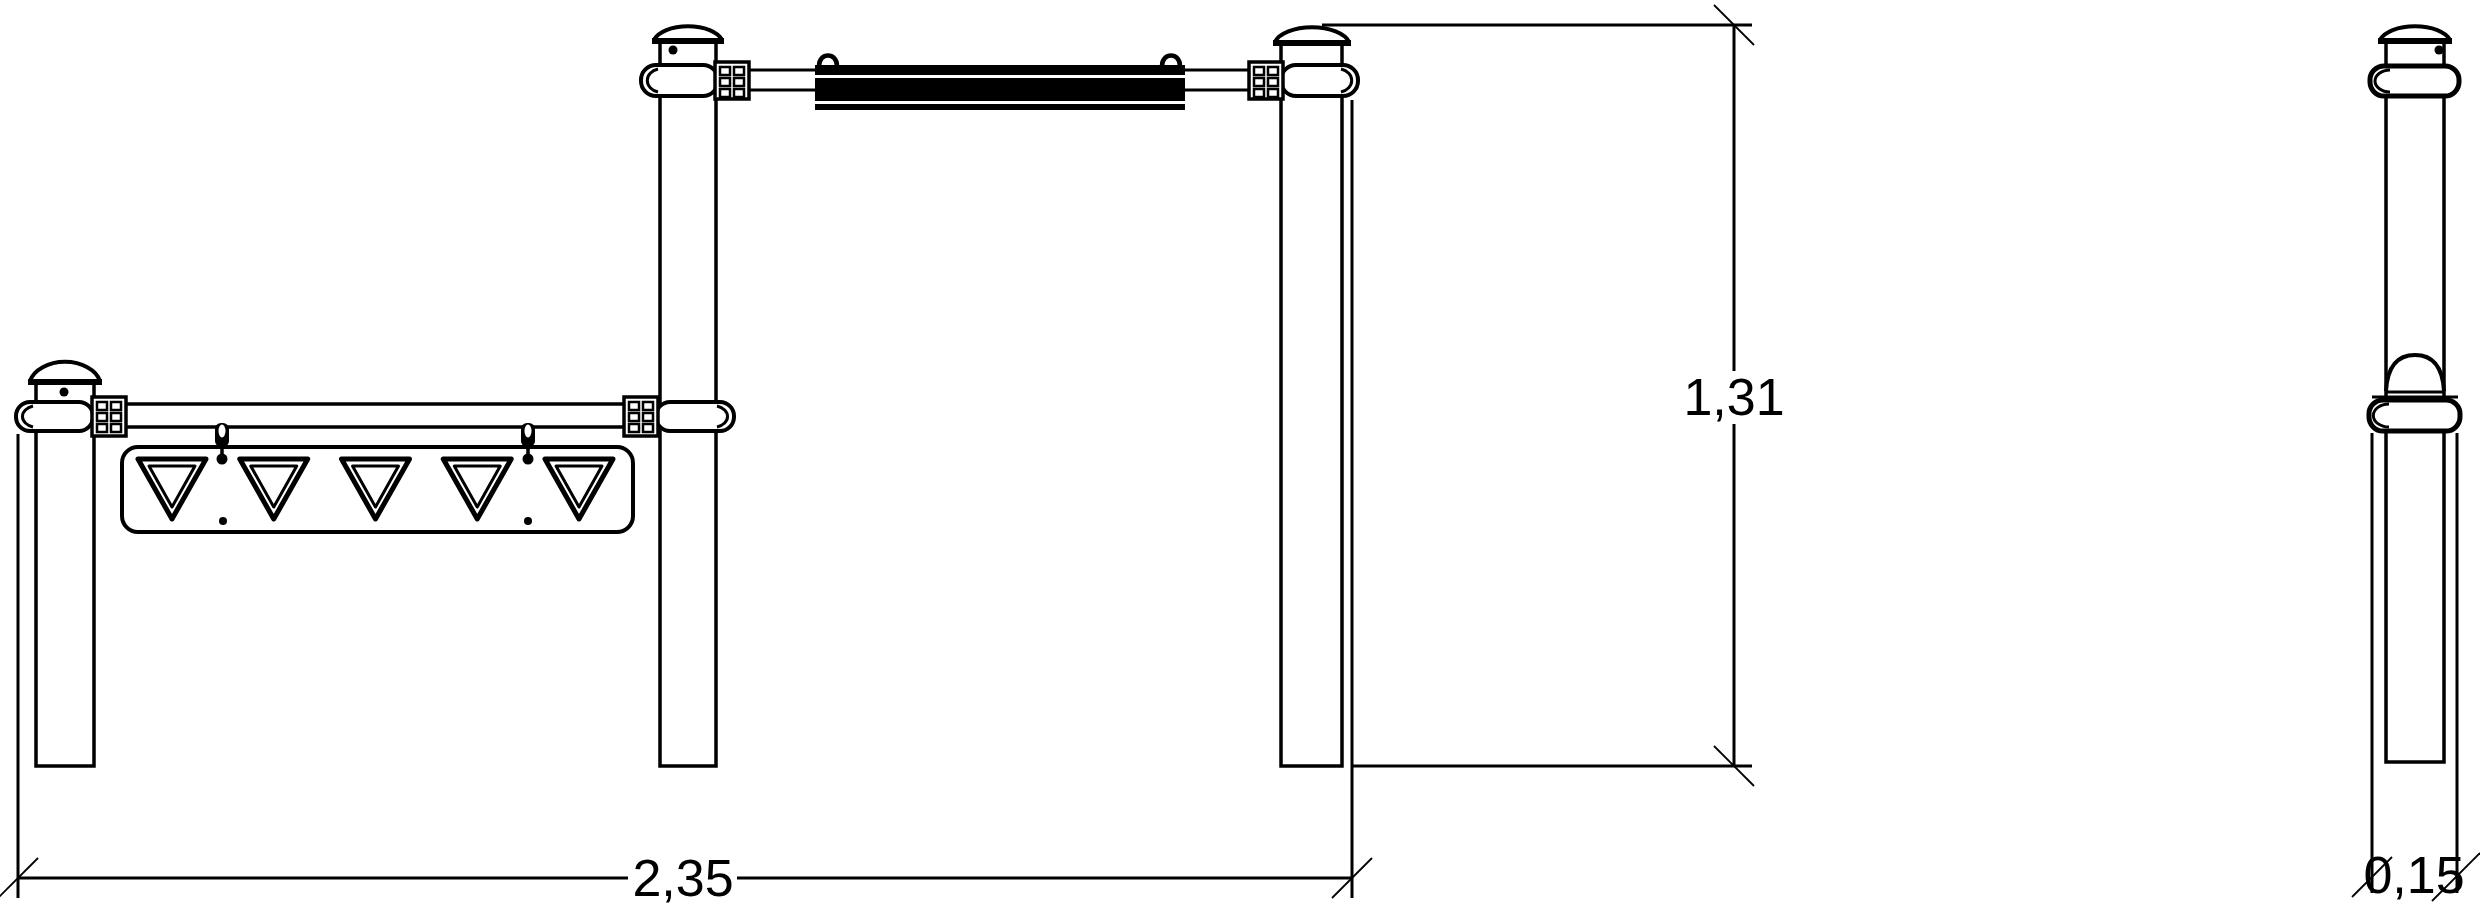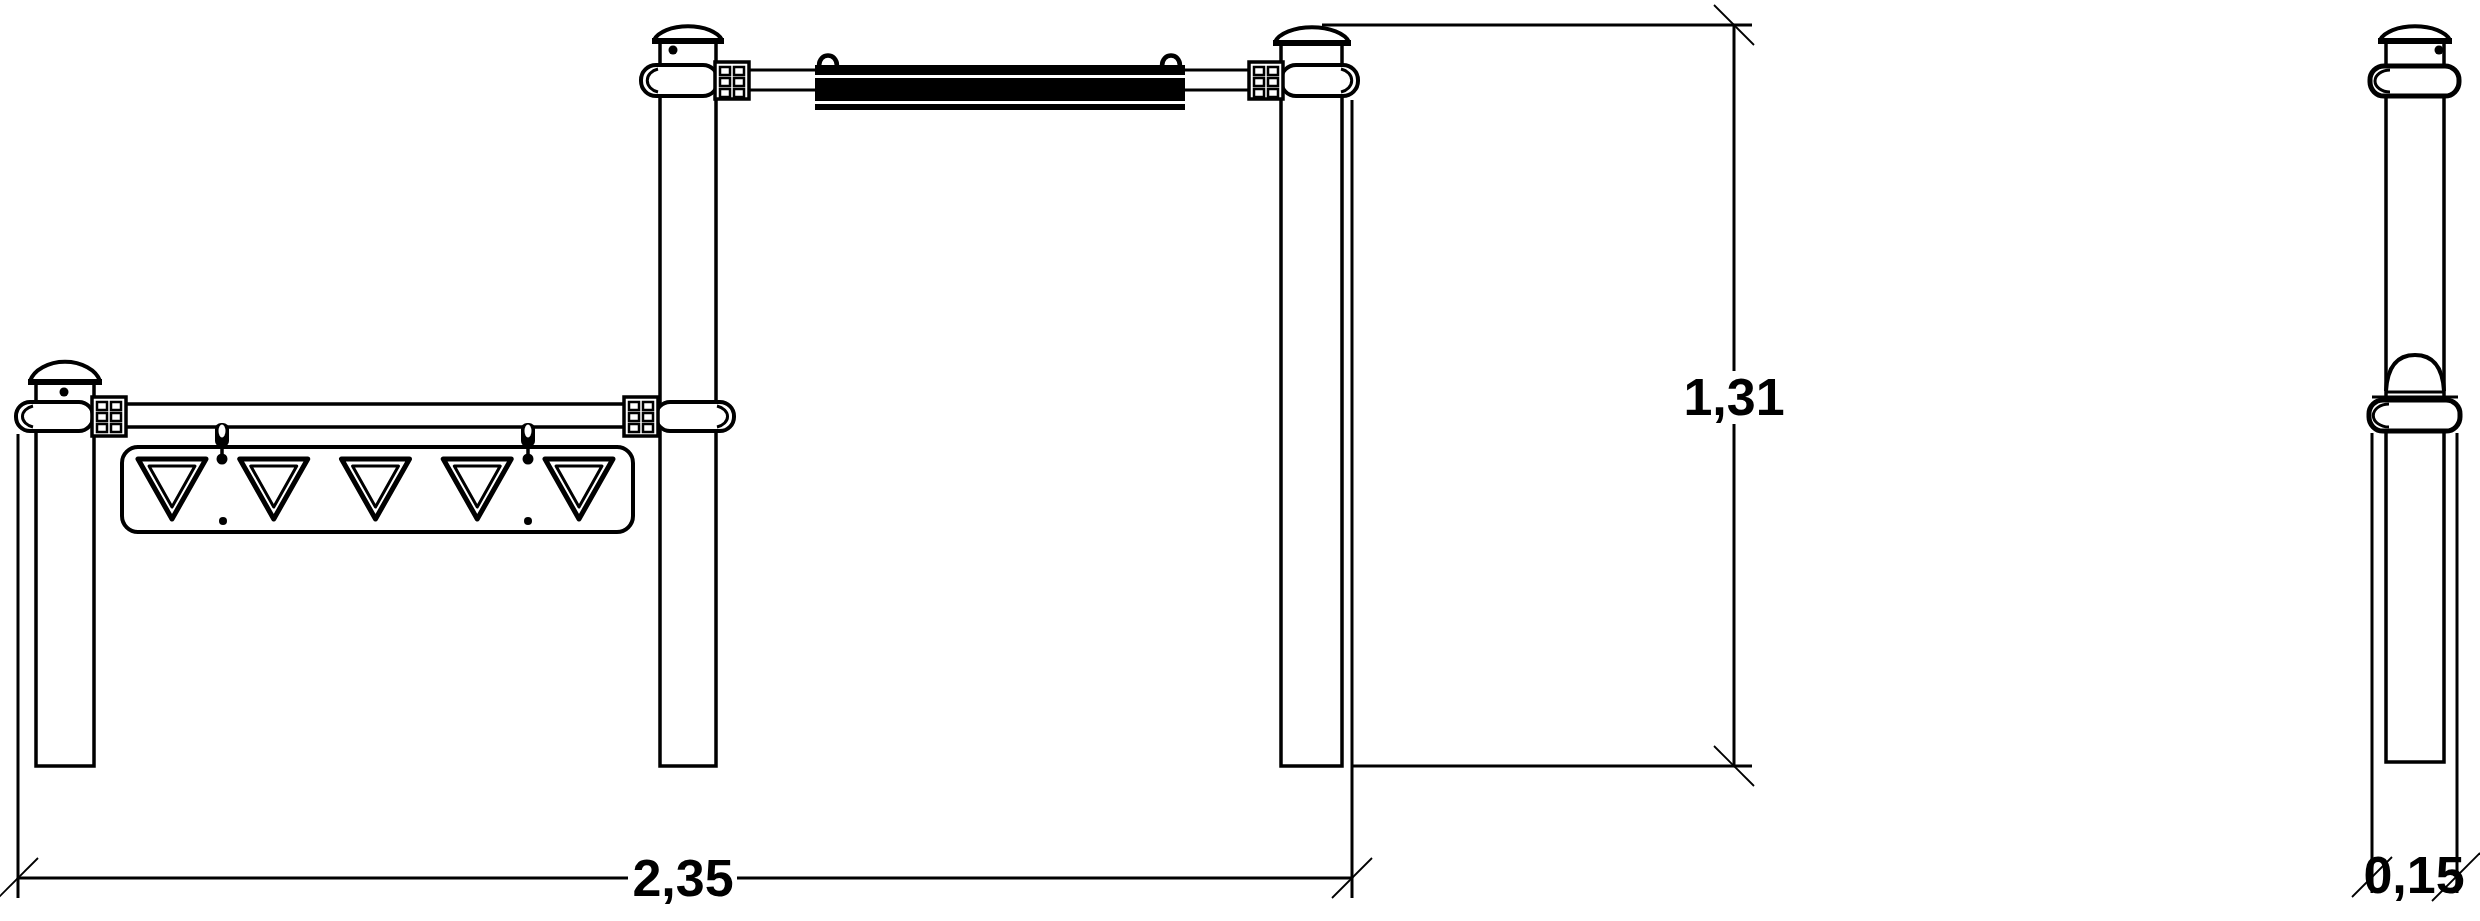--- a/index.html
+++ b/index.html
@@ -1,16 +1,16 @@
 <!DOCTYPE html>
 <html><head>
 <meta charset="utf-8">
 <style>
   html,body{margin:0;padding:0;background:#ffffff;}
-  .stage{width:2480px;height:921px;position:relative;background:#ffffff;overflow:hidden;font-weight:bold;}
+  .stage{width:2480px;height:921px;position:relative;background:#ffffff;overflow:hidden;}
   svg{display:block;}
   .dim-text{font-family:"Liberation Sans","DejaVu Sans",sans-serif;font-size:52px;fill:#000;}
   .ln{stroke:#000;fill:none;}
   .white-fill{fill:#fff;}
 </style>
 </head>
 <body>
 
 <div class="stage">
 <svg width="2480" height="921" viewBox="0 0 2480 921">

